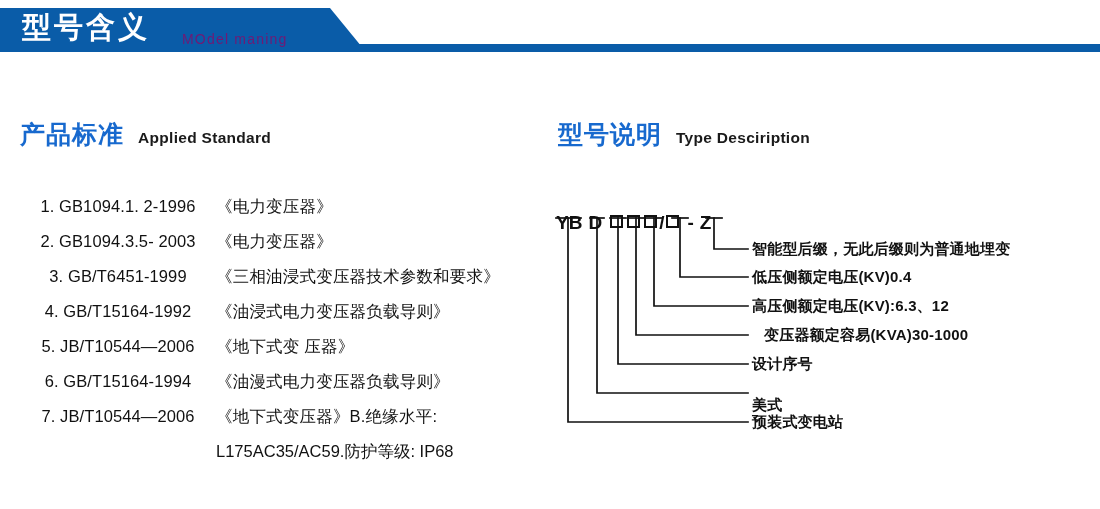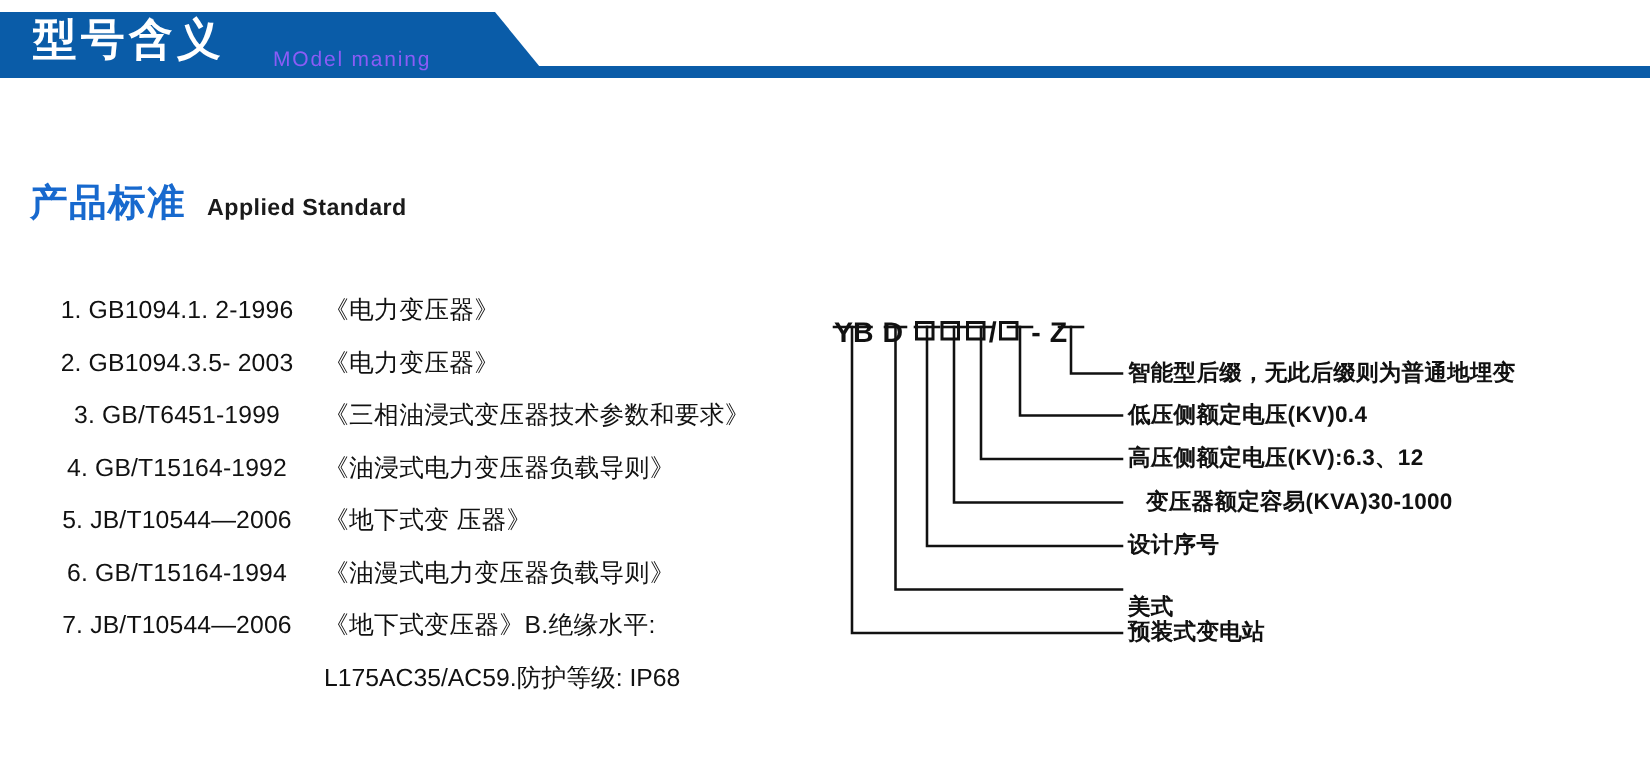--- a/index.html
+++ b/index.html
@@ -47,21 +47,21 @@
     font-weight: 700;
     color: #ffffff;
     letter-spacing: 3px;
     line-height: 36px;
     white-space: nowrap;
   }
   .banner-sub {
     position: absolute;
     left: 182px; top: 30px;
     font-size: 14px;
-    color: #8b5cf6;
+    color: #701a75;
     letter-spacing: 1.2px;
     line-height: 18px;
     white-space: nowrap;
   }
 
   
   .sec-head { position: absolute; white-space: nowrap; }
   .sec-head .zh {
     font-size: 25px;
     font-weight: 700;
@@ -164,20 +164,23 @@
     <div class="banner-block"></div>
     <div class="banner-bar"></div>
     <div class="banner-title">型号含义</div>
     <div class="banner-sub">MOdel maning</div>
   </div>
 
   <div class="sec-head" id="head-left">
     <span class="zh">产品标准</span><span class="en">Applied Standard</span>
   </div>
 
+  <div class="sec-head" id="head-right">
+    <span class="zh">型号说明</span><span class="en">Type Desciription</span>
+  </div>
 
   <div class="std-list">
     <div class="std-row">
       <span class="std-code">1. GB1094.1. 2-1996</span>
       <span class="std-name">《电力变压器》</span>
     </div>
     <div class="std-row">
       <span class="std-code">2. GB1094.3.5- 2003</span>
       <span class="std-name">《电力变压器》</span>
     </div>

